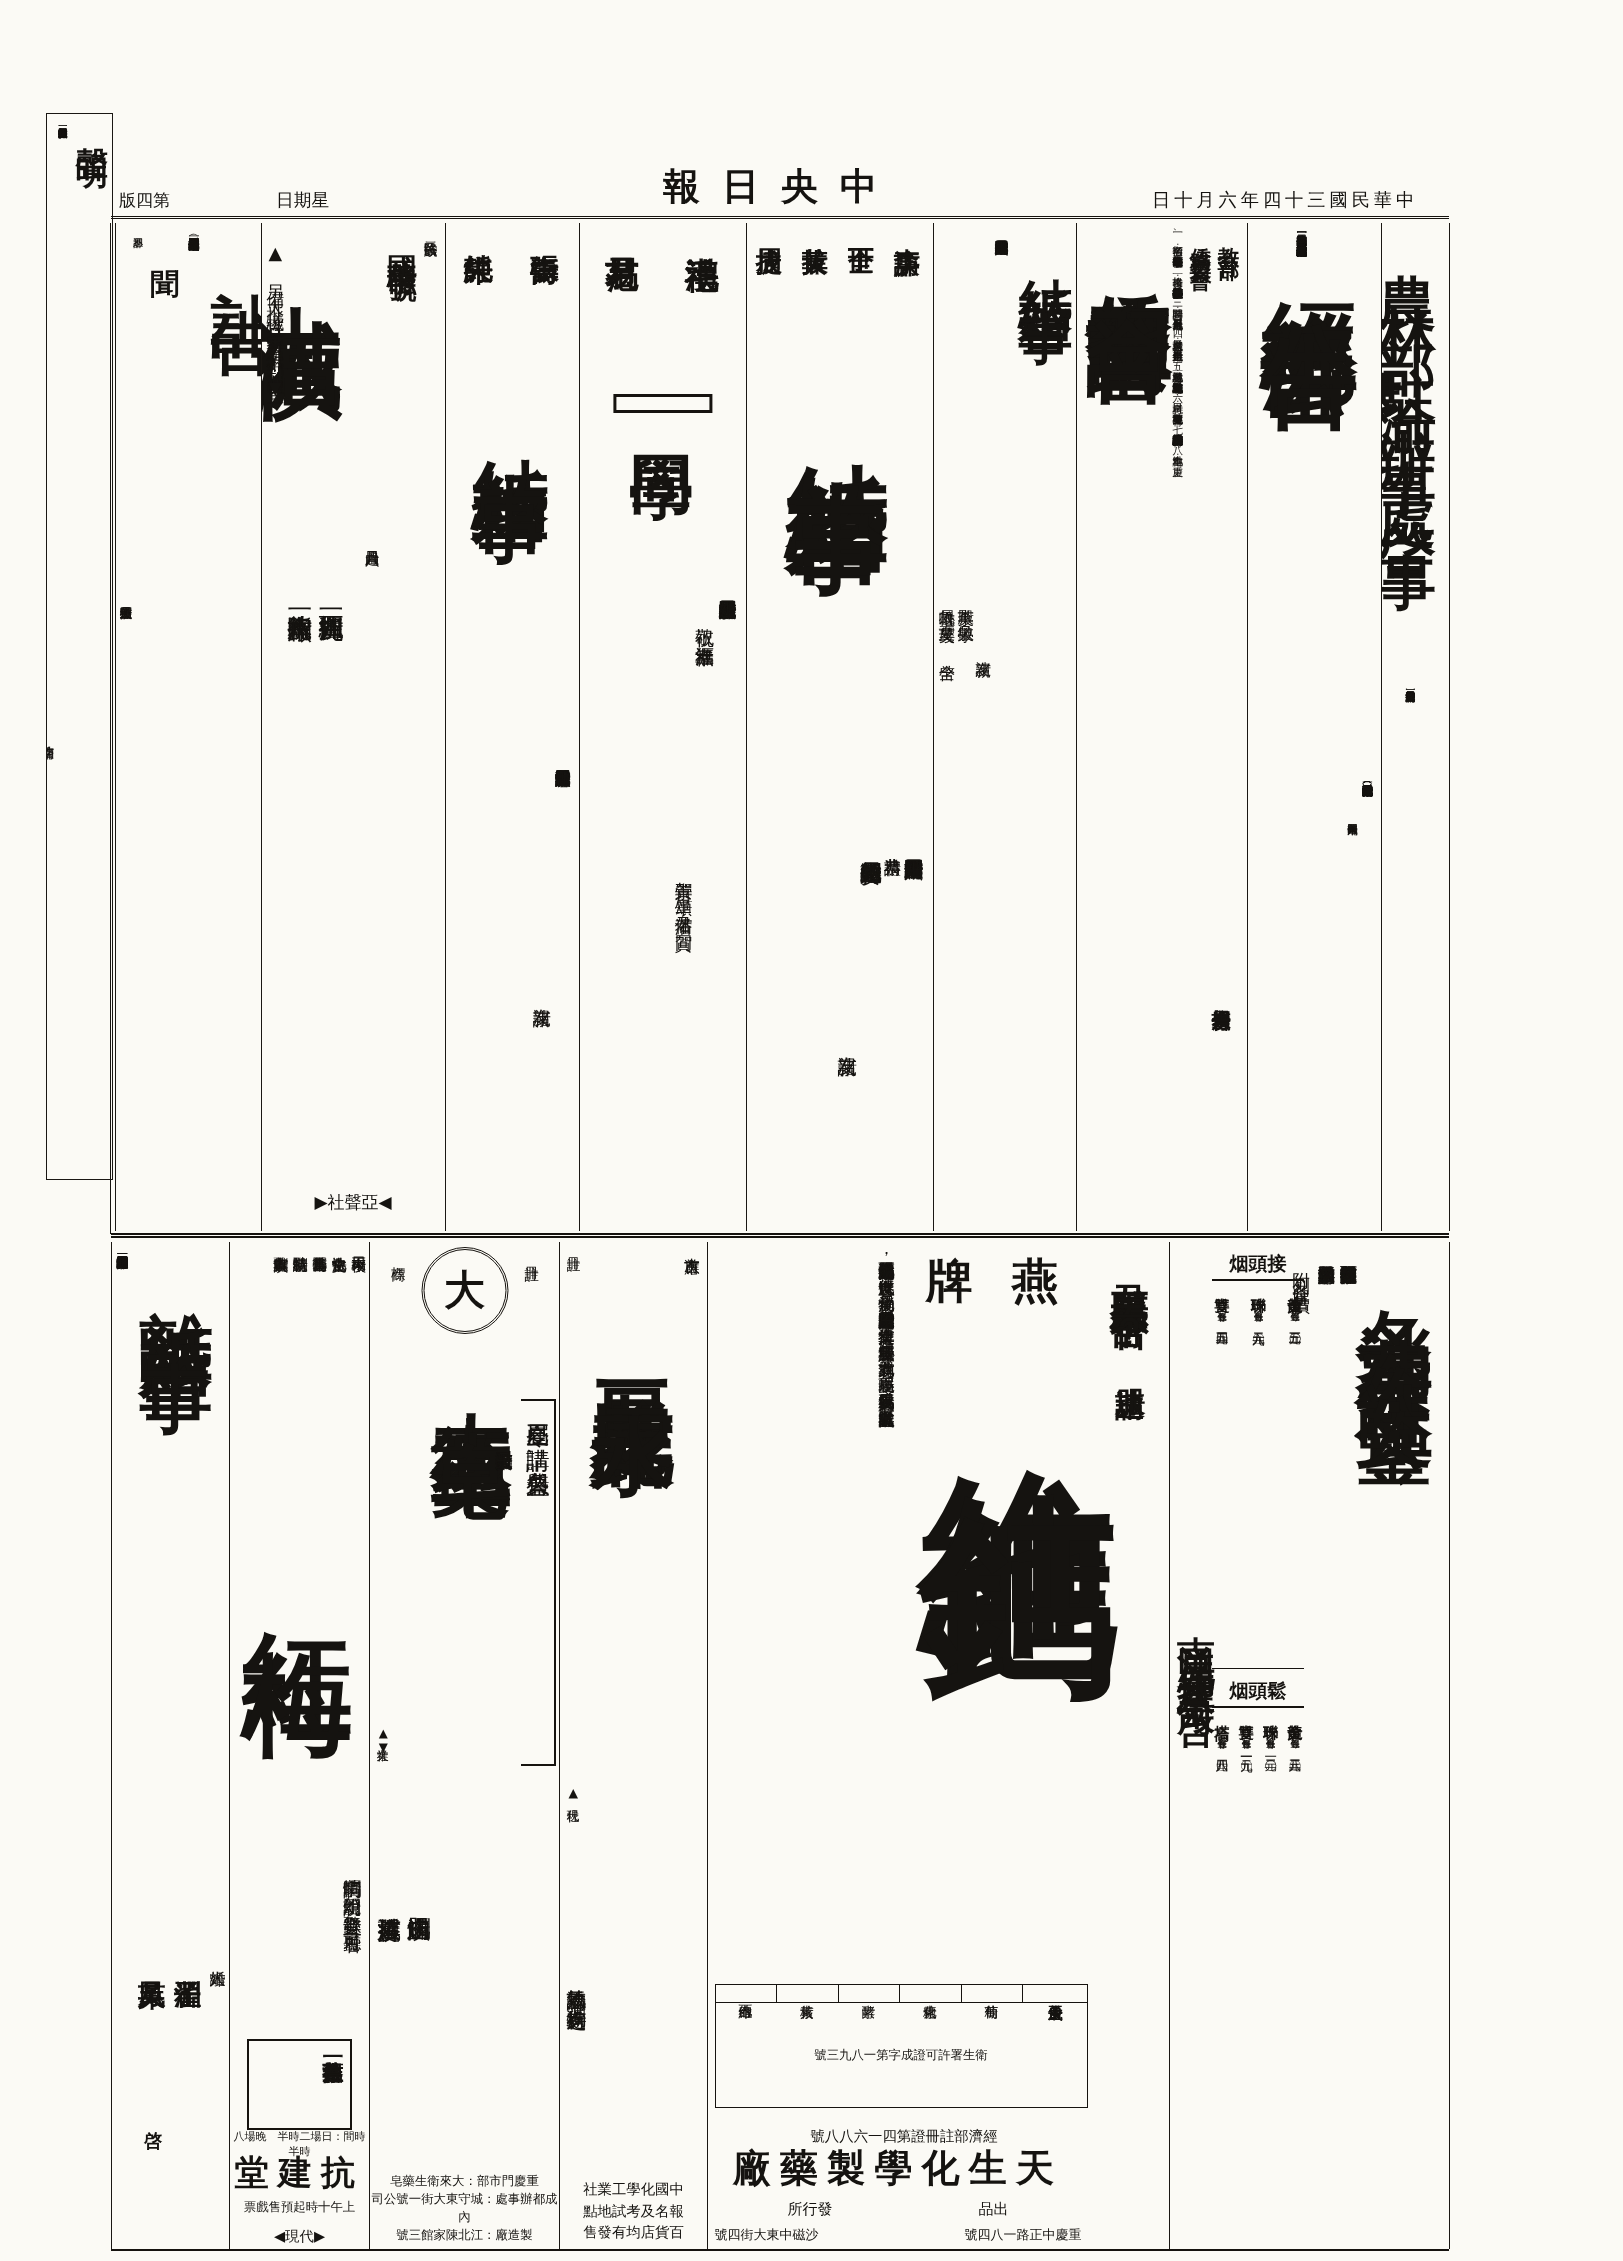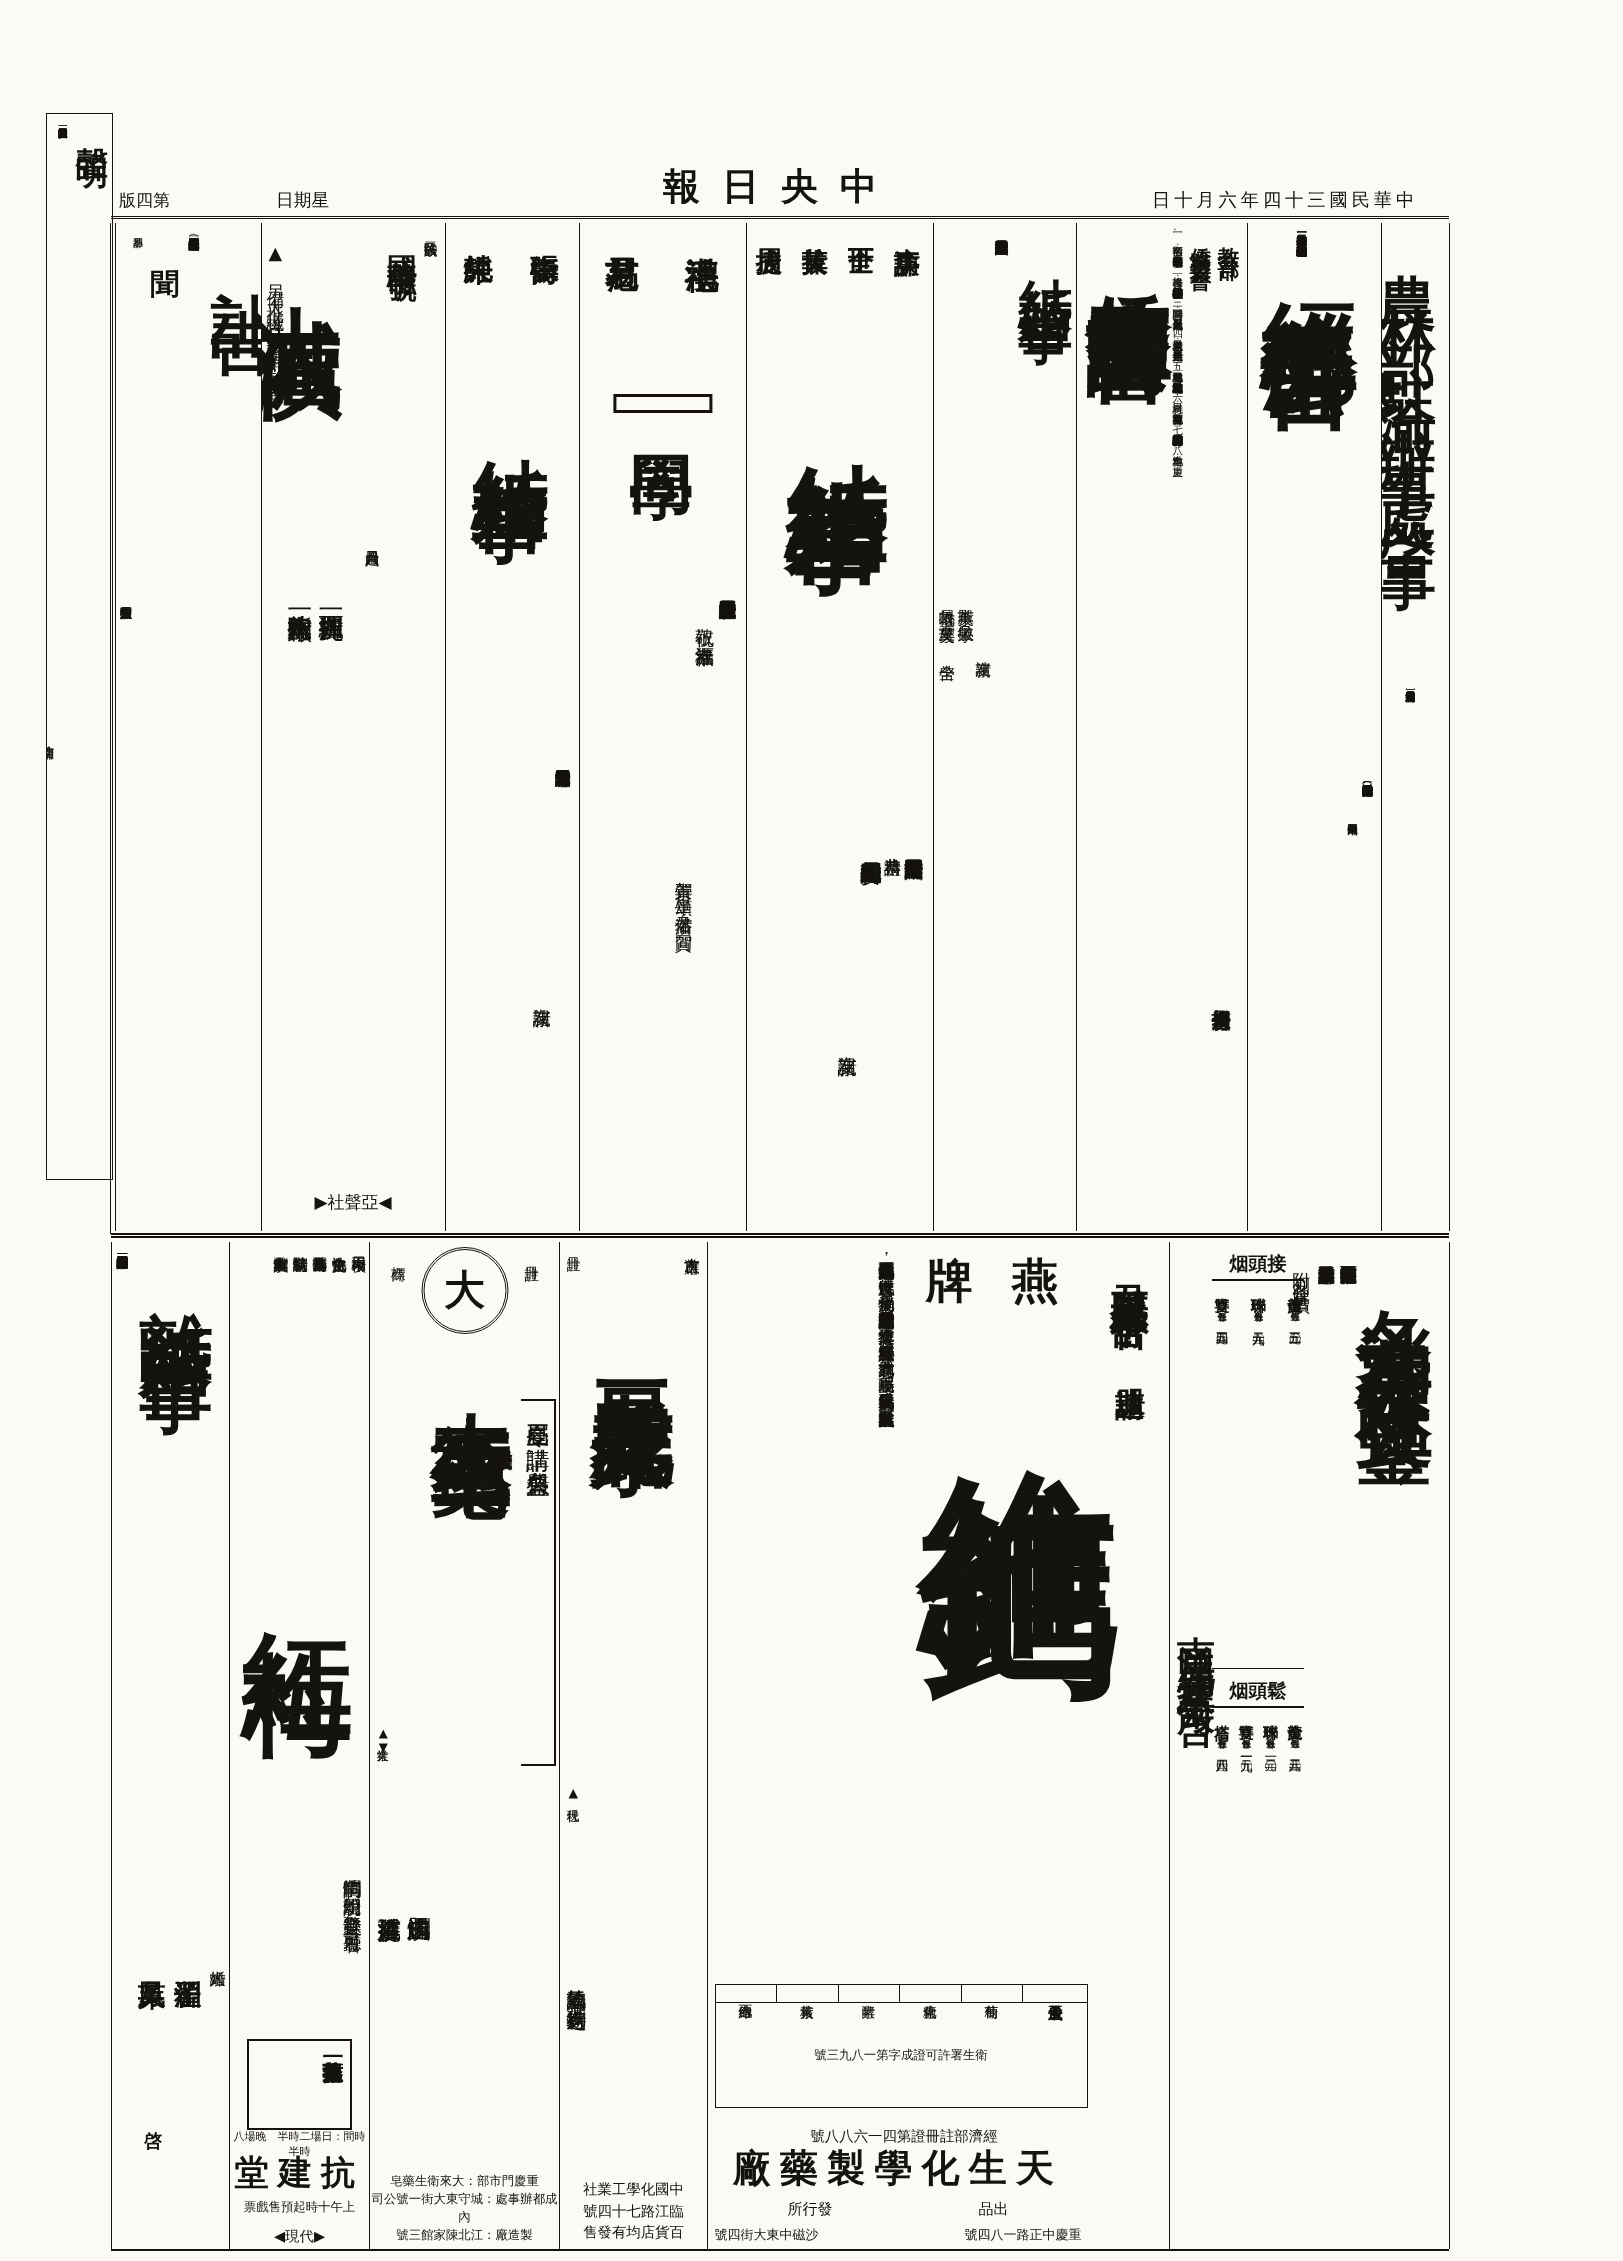--- a/index.html
+++ b/index.html
@@ -355,21 +355,21 @@
   </div>
 
   <div id="b-hualushui" class="bb">
     <div id="fw-top" class="fw v">首次應市</div>
     <div id="fw-reg" class="fw v">註冊</div>
     <div id="fw-title" class="fw v">三星老牌花露水</div>
     <div id="fw-left" class="fw v">無論香氣功效　均有獨特之處</div>
     <div id="fw-agency" class="fw v">▲現代社</div>
     <div id="fw-bot" class="fw">
       <div class="rtl">中國化學工業社</div>
-      <div class="rtl">臨江路七十四號</div>
+      <div class="rtl">報名及考試地點</div>
       <div class="rtl">百貨店均有發售</div>
     </div>
   </div>
 
   <div id="b-weitagai" class="bb">
     <div id="wt-q" class="wt v">
       <span class="q1">君感腸胃不舒否？</span>
       <span class="q2">請速服</span>
     </div>
     <div id="wt-brand" class="wt rtl">燕牌</div>

